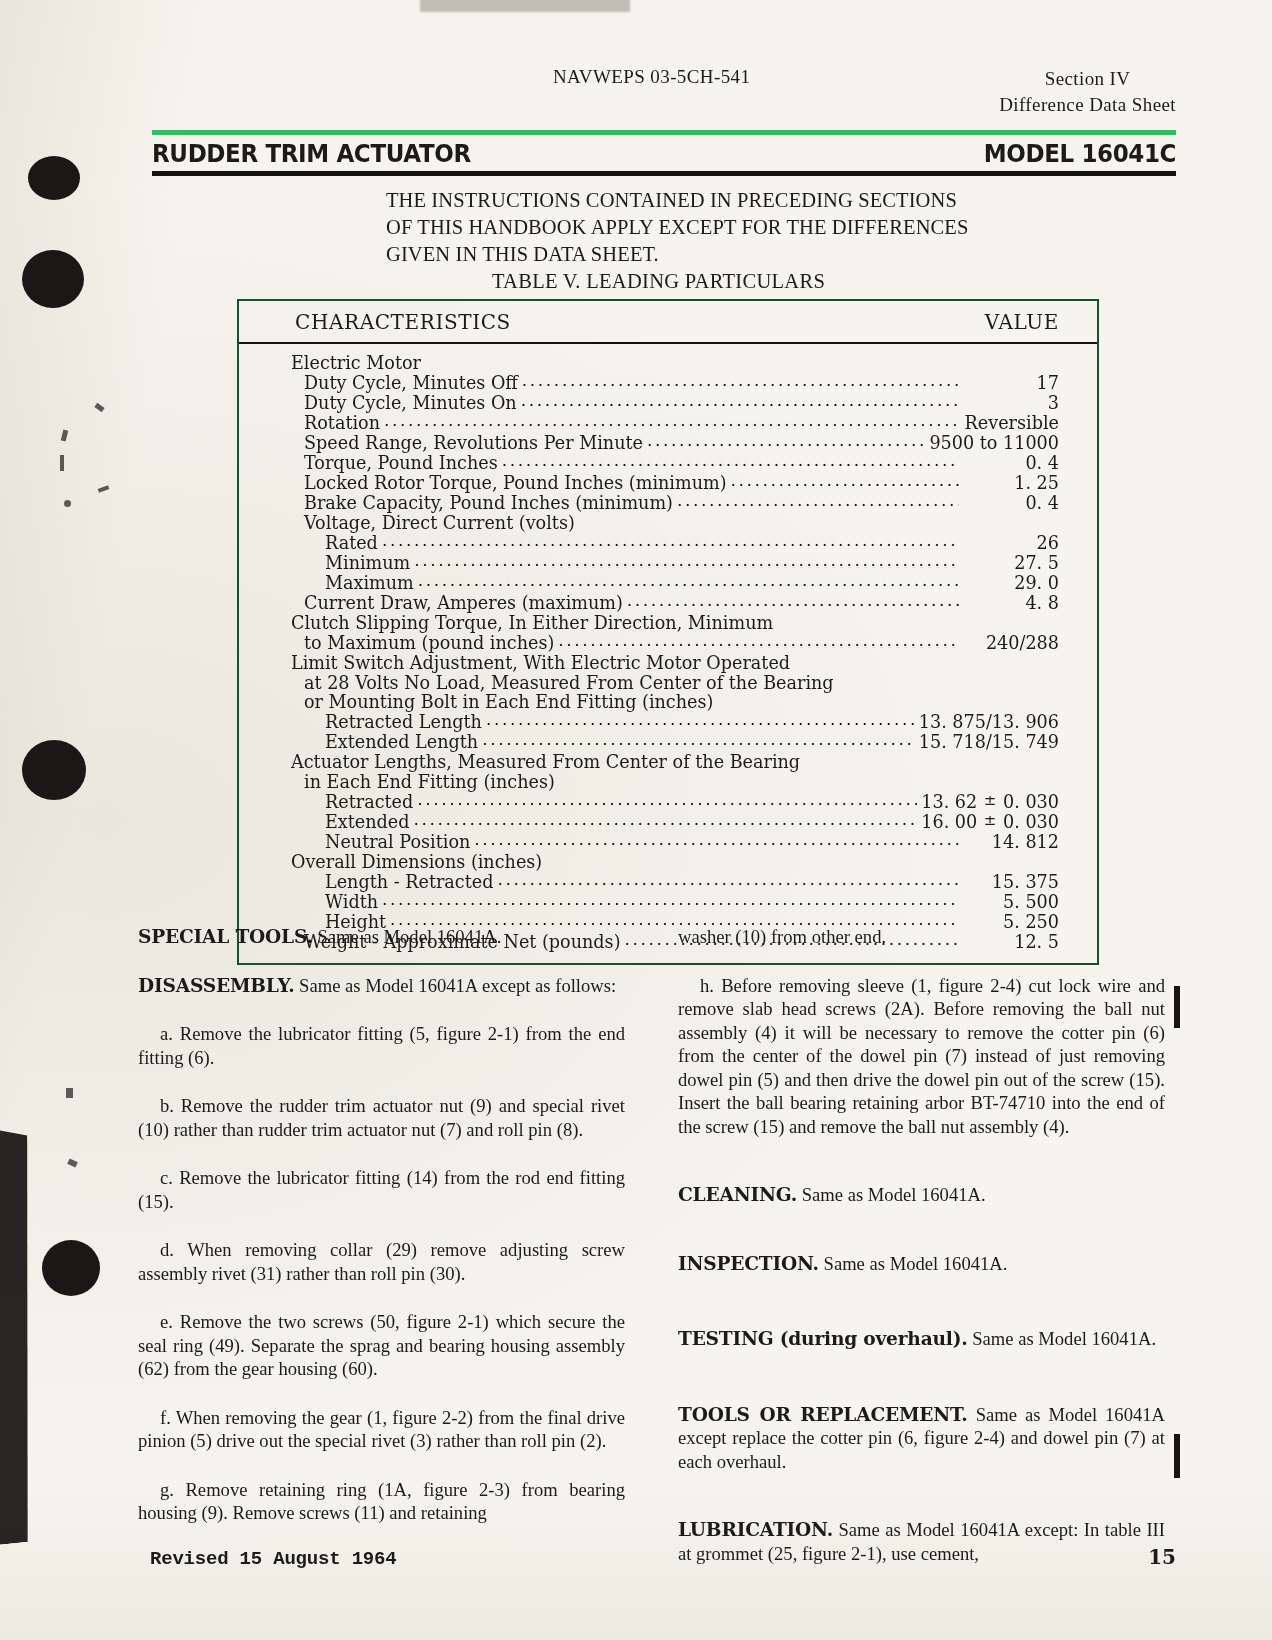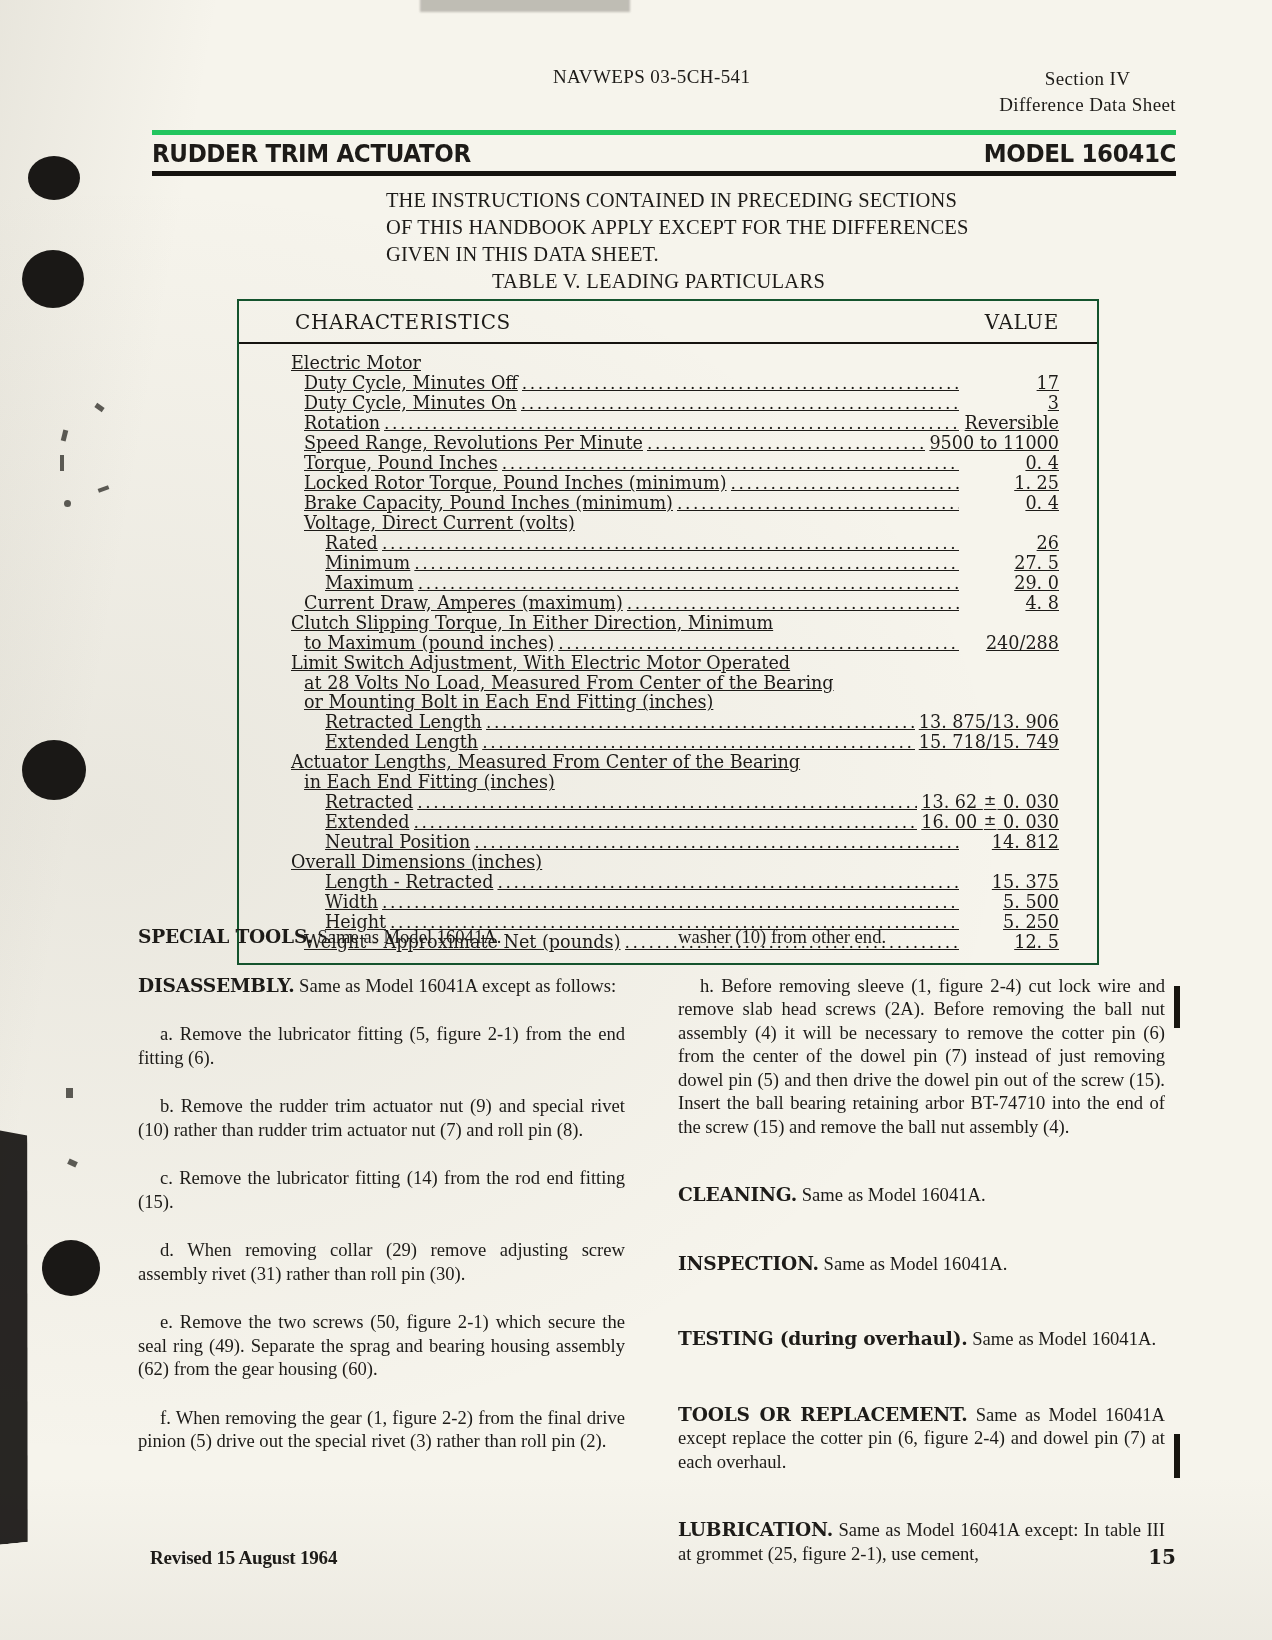--- a/index.html
+++ b/index.html
@@ -150,23 +150,22 @@
     font-family: "DejaVu Serif", serif;
   }
   .lp-body {
     padding: 10px 38px 10px 52px;
     font-family: "DejaVu Serif", serif;
     font-size: 17.6px;
     line-height: 1.135;
   }
   .row {
     display: flex;
-    align-items: flex-end;
+    align-items: flex-start;
     white-space: nowrap;
-    text-decoration: underline;
   }
   .row .lbl { flex: 0 0 auto; }
   .row .dots {
     flex: 1 1 auto;
     overflow: hidden;
     margin: 0 4px;
     letter-spacing: 2.6px;
     font-size: 17px;
     color: #16140f;
     line-height: 1;
@@ -219,21 +218,21 @@
     position: absolute;
     left: 150px;
     right: 96px;
     top: 1545px;
     display: flex;
     justify-content: space-between;
     align-items: baseline;
     font-size: 19px;
   }
   .footer .rev {
-    font-family: Liberation Serif, serif;
+    font-family: Liberation Mono, monospace;
     font-weight: 700;
     letter-spacing: -.2px;
   }
   .footer .pg {
     font-family: "DejaVu Serif", serif;
     font-weight: 700;
     font-size: 20px;
   }
 </style>
 </head>
@@ -420,20 +419,21 @@
 
   <div class="col col-left">
     <p><span class="hd">SPECIAL TOOLS.</span><span>  Same as Model 16041A.</span></p>
     <p><span class="hd">DISASSEMBLY.</span><span>  Same as Model 16041A except as follows:</span></p>
     <p class="indent">a.  Remove the lubricator fitting (5, figure 2-1) from the end fitting (6).</p>
     <p class="indent">b.  Remove the rudder trim actuator nut (9) and special rivet (10) rather than rudder trim actuator nut (7) and roll pin (8).</p>
     <p class="indent">c.  Remove the lubricator fitting (14) from the rod end fitting (15).</p>
     <p class="indent">d.  When removing collar (29) remove adjusting screw assembly rivet (31) rather than roll pin (30).</p>
     <p class="indent">e.  Remove the two screws (50, figure 2-1) which secure the seal ring (49).  Separate the sprag and bearing housing assembly (62) from the gear housing (60).</p>
     <p class="indent">f.  When removing the gear (1, figure 2-2) from the final drive pinion (5) drive out the special rivet (3) rather than roll pin (2).</p>
+    <p class="indent">g.  Remove retaining ring (1A, figure 2-3) from bearing housing (9).  Remove screws (11) and retaining</p>
   </div>
 
   <div class="col col-right">
     <p>washer (10) from other end.</p>
     <p class="indent gap-lg">h.  Before removing sleeve (1, figure 2-4) cut lock wire and remove slab head screws (2A). Before removing the ball nut assembly (4) it will be necessary to remove the cotter pin (6) from the center of the dowel pin (7) instead of just removing dowel pin (5) and then drive the dowel pin out of the screw (15).  Insert the ball bearing retaining arbor BT-74710 into the end of the screw (15) and remove the ball nut assembly (4).</p>
     <p class="gap-lg"><span class="hd">CLEANING.</span><span>  Same as Model 16041A.</span></p>
     <p class="gap-xl"><span class="hd">INSPECTION.</span><span>  Same as Model 16041A.</span></p>
     <p class="gap-xl"><span class="hd">TESTING (during overhaul).</span><span>  Same as Model 16041A.</span></p>
     <p class="gap-lg"><span class="hd">TOOLS OR REPLACEMENT.</span><span>  Same as Model 16041A except replace the cotter pin (6, figure 2-4) and dowel pin (7) at each overhaul.</span></p>
     <p><span class="hd">LUBRICATION.</span><span> Same as Model 16041A except: In table III at grommet (25, figure 2-1), use cement,</span></p>

